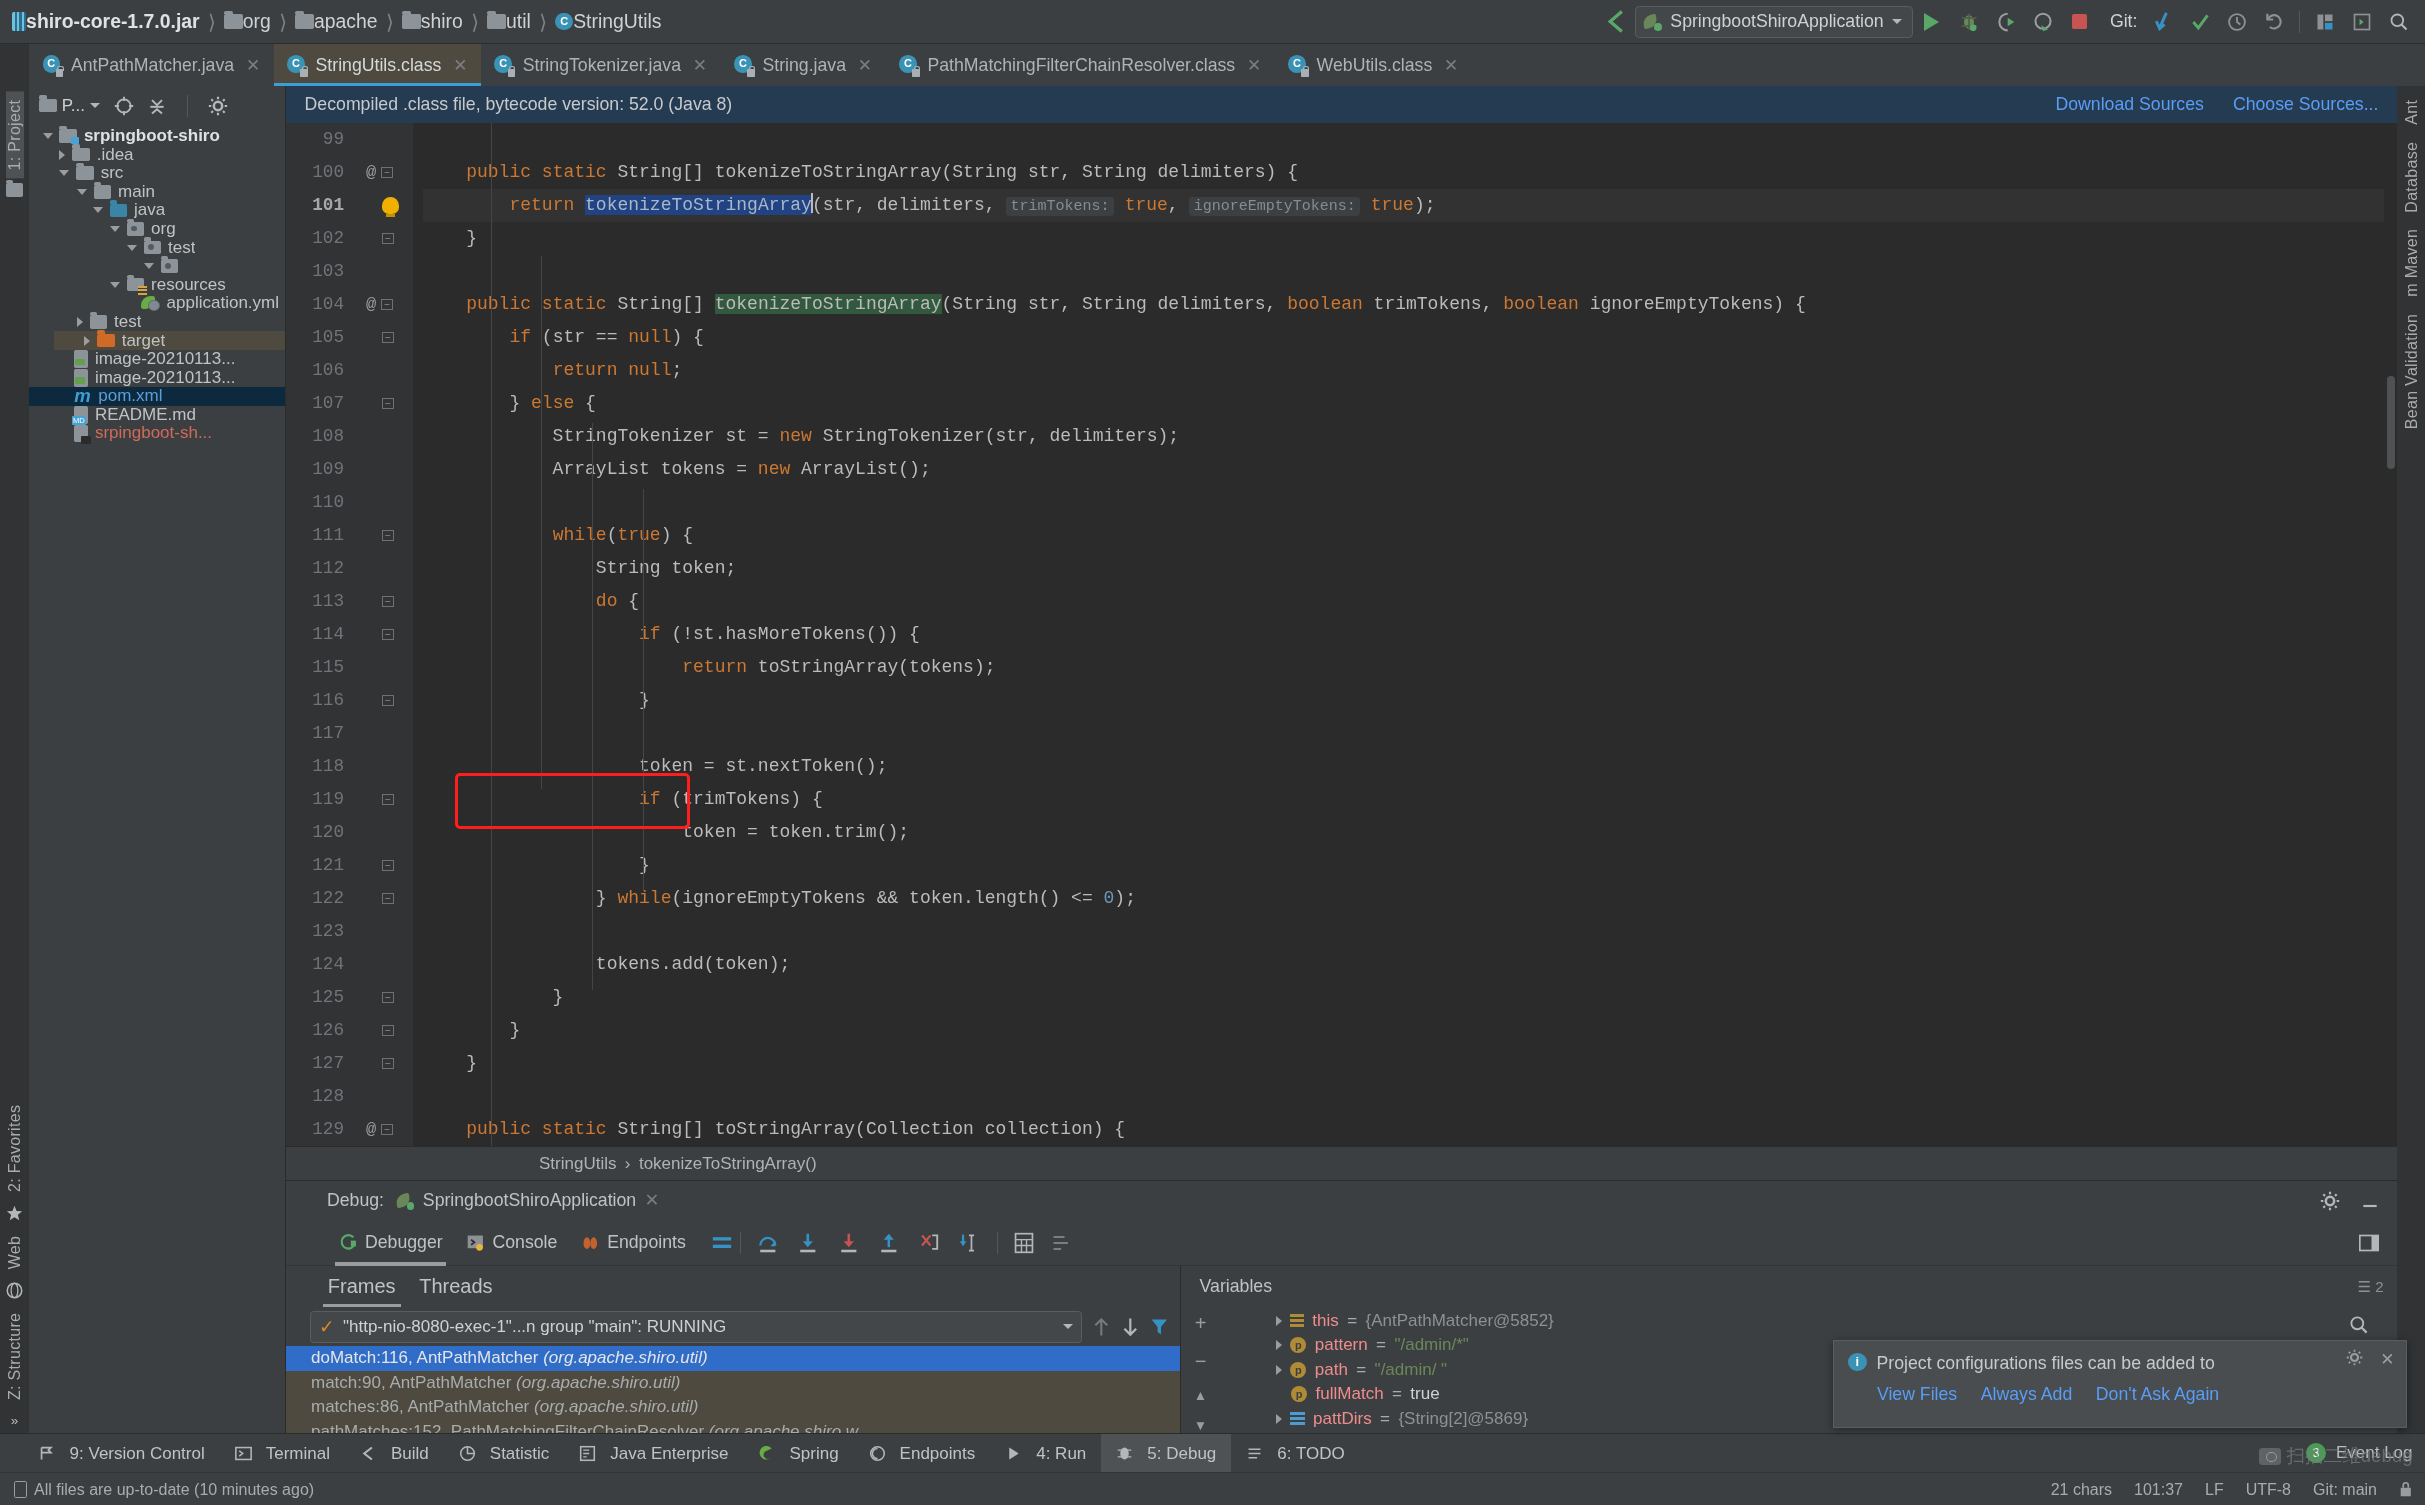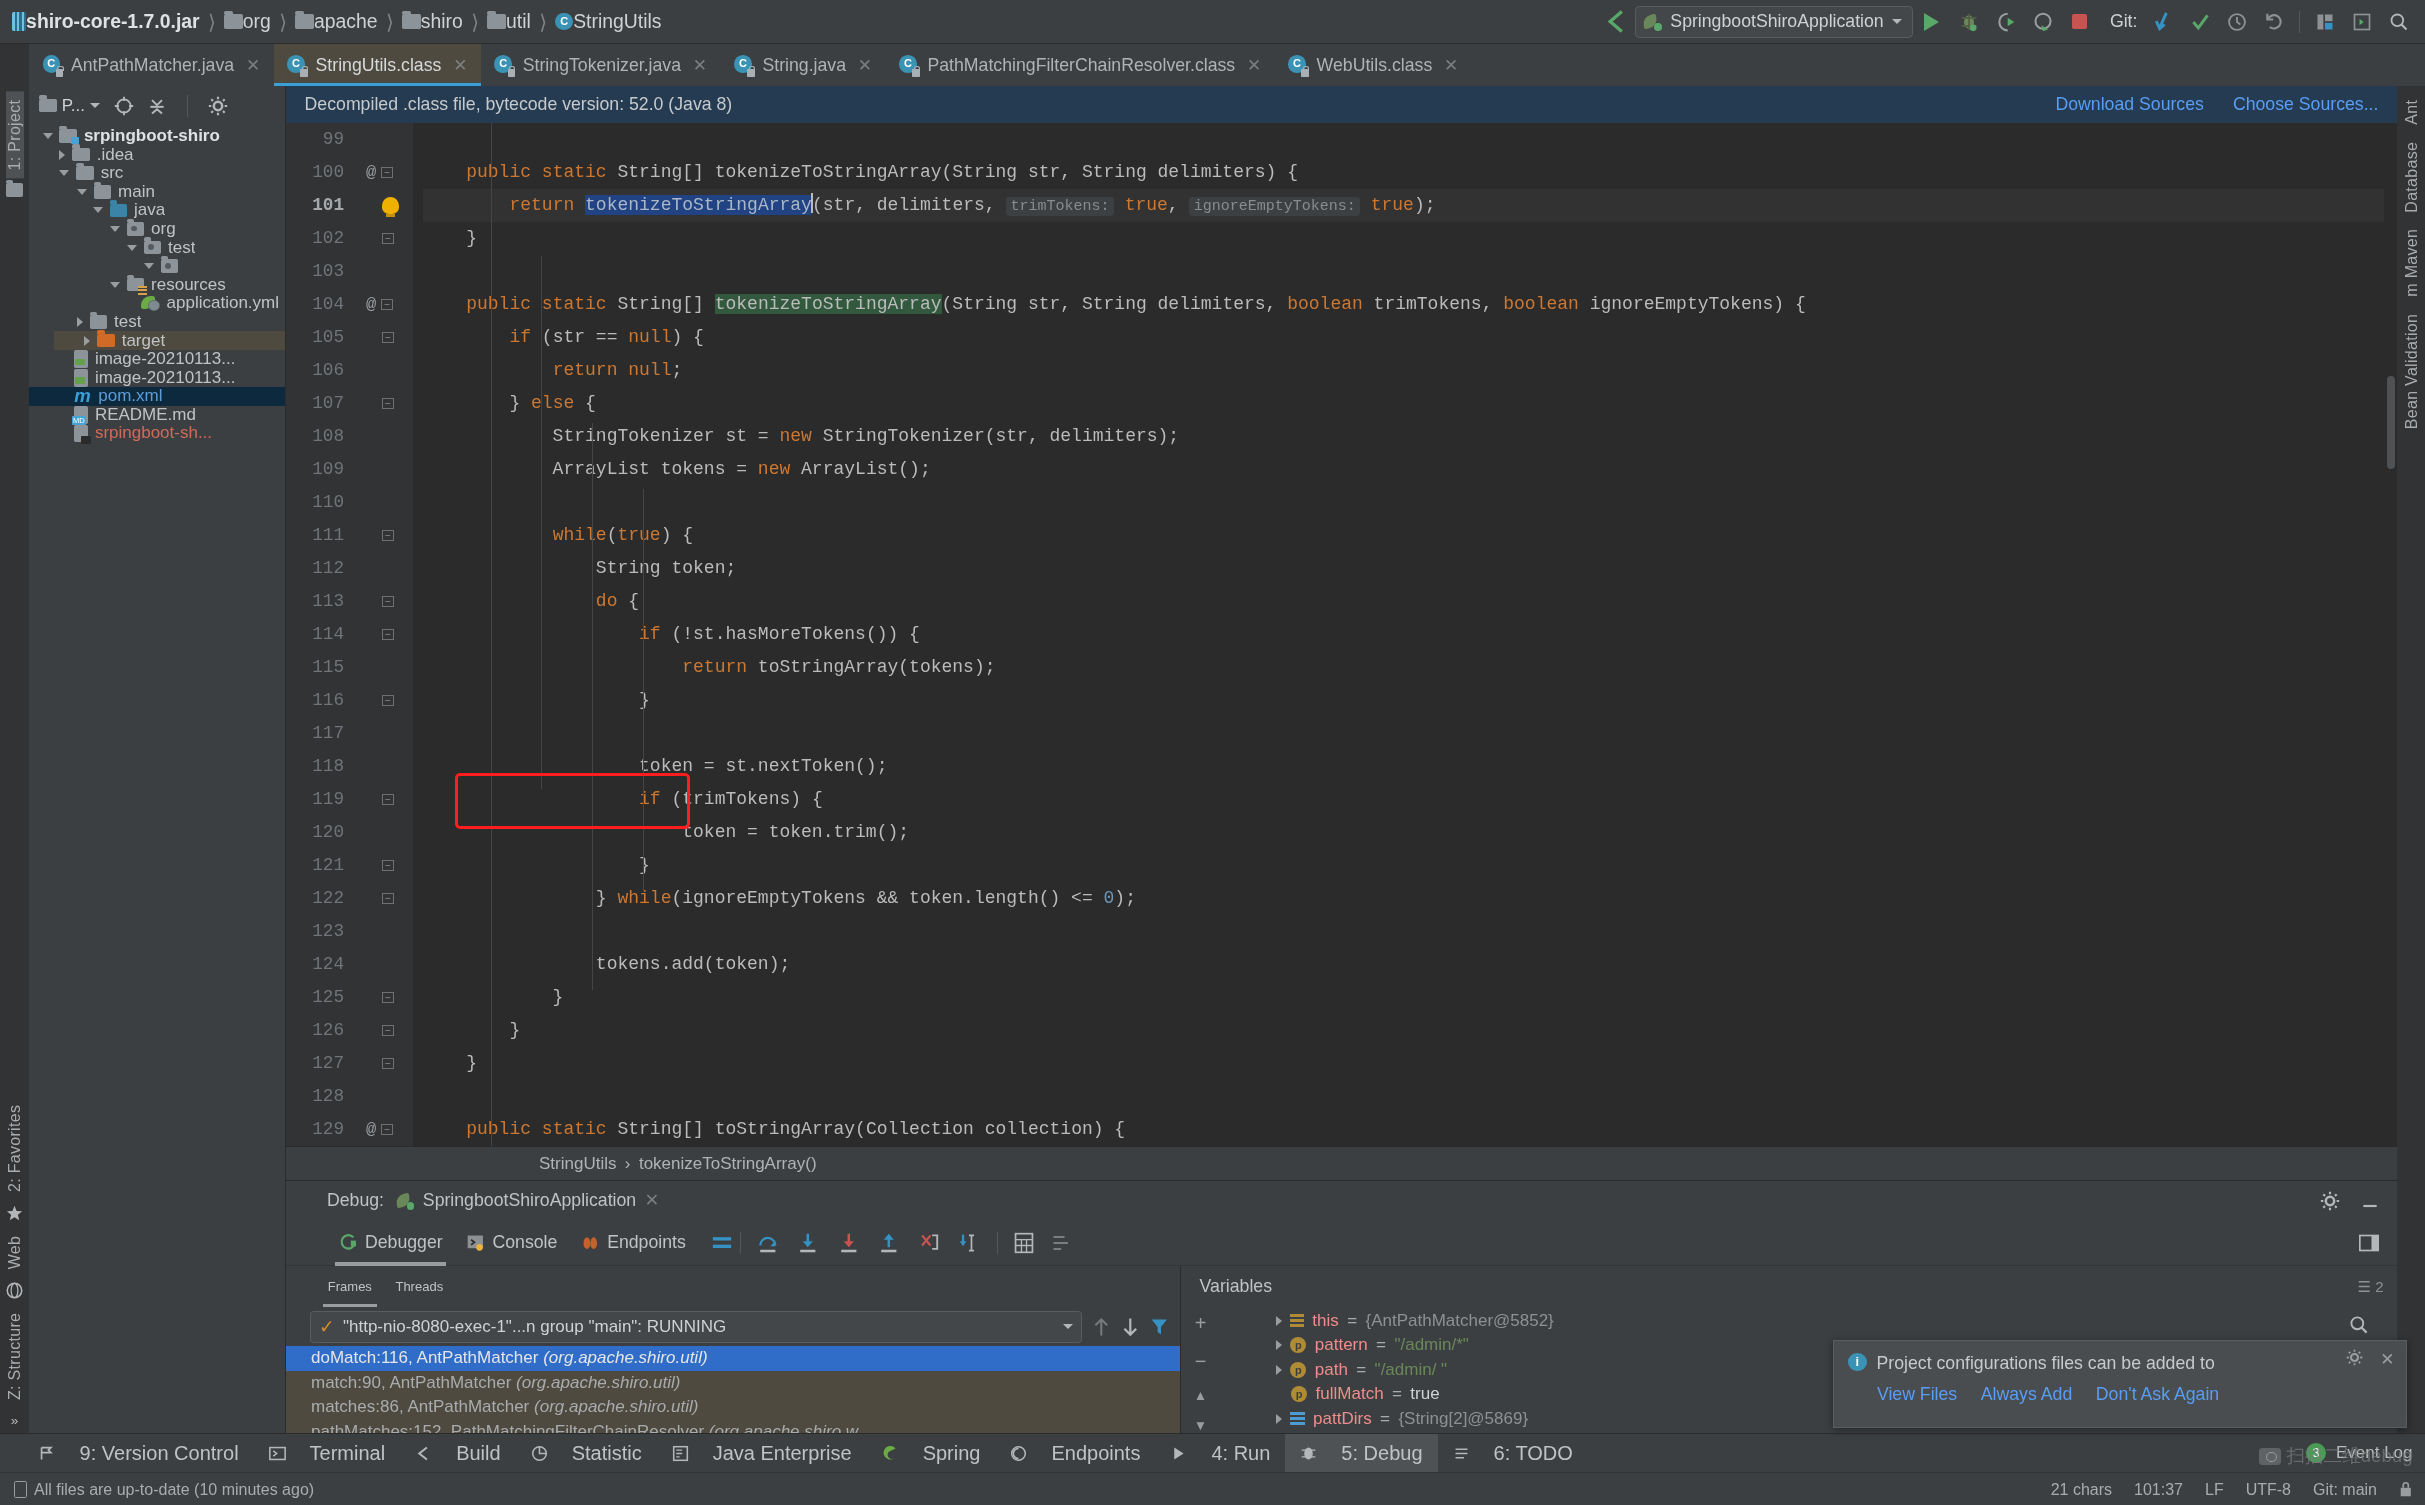--- a/index.html
+++ b/index.html
@@ -156,21 +156,21 @@
   .debugpanel { flex: 0 0 414px; background: #3c3f41; display:flex; flex-direction:column; border-top:0.8px solid #2b2b2b;}
   .dbg-title { height: 39px; display:flex; align-items:center; padding-left: 41px; gap: 11.8px; font-size:17.7px; color:#c0c3c5; position:relative;}
   .dbg-tabchip { display:flex; align-items:center; gap:8.4px; }
   .dbg-title .right-icons { margin-left:auto; display:flex; gap:20px; padding-right:17px; }
   .dbg-toolbar { height: 46px; display:flex; align-items:center; padding-left: 41px; gap: 0; border-bottom:0.8px solid #323436;}
   .dtab { font-size:17.7px; color:#c0c3c5; padding: 0 11.8px; display:flex; align-items:center; gap:7.6px; position:relative; height:46px;}
   .dtab.active:after{content:"";position:absolute;left:8.4px;right:8.4px;bottom:0;height:3.4px;background:#9a9da0;}
   .dbg-main { flex:1; display:flex; min-height:0; }
   .frames { flex: 0 0 895px; display:flex; flex-direction:column; border-right:0.8px solid #2b2b2b;}
   .ft-row { height: 41px; display:flex; align-items:center; padding-left: 30px; gap: 0; }
-  .fttab { font-size:13px; color:#c0c3c5; padding: 0 11.8px; height:41px; line-height:41px; position:relative;}
+  .fttab { font-size:20px; color:#c0c3c5; padding: 0 11.8px; height:41px; line-height:41px; position:relative;}
   .fttab.active:after{content:"";position:absolute;left:6.8px;right:6.8px;bottom:0;height:3.4px;background:#9a9da0;}
   .thread-row { height: 39px; display:flex; align-items:center; gap: 10px; padding: 0 11.8px 0 23.6px;}
   .thread-sel { flex:1; height: 32px; border:0.8px solid #5a5d5f; border-radius:3.4px; background:#434749;
      display:flex; align-items:center; gap:8.4px; padding:0 8.4px; font-size:17px; color:#cfd2d4;}
   .stack { flex:1; overflow:hidden; }
   .srow { height: 24.5px; line-height:24.5px; padding-left: 25px; font-size: 17px; color:#a9acae; white-space:nowrap; overflow:hidden;}
   .srow.sel { background:#2f6dc9; color:#e5e5e5; }
   .srow.dim { background:#4e4a3f; }
   .srow i { font-style: italic; }
   .vars { flex:1; display:flex; flex-direction:column; min-width:0; }
@@ -195,21 +195,21 @@
   .toast .l1 { display:flex; align-items:flex-start; gap:10px; font-size:17.7px; color:#c7cacc; }
   .toast .info { width:18.6px;height:18.6px;border-radius:50%;background:#3a93b5;color:#fff;font-size:12.7px;
      line-height:18.6px;text-align:center;font-weight:bold;flex:0 0 18.6px;}
   .toast .acts { display:flex; gap: 23.6px; margin-top: 10px; padding-left: 29px; font-size:17.7px; }
   .toast .acts a { color:#589df6; text-decoration:none; }
   .toast .tr { position:absolute; top:8.4px; right:11.8px; display:flex; gap:17px; color:#9a9da0; font-size:17px;}
 
   
   .toolwins { height: 39px; background:#3c3f41; display:flex; align-items:center; padding-left: 23.6px; gap: 0;
      border-top:0.8px solid #2b2b2b; flex:0 0 39px;}
-  .tw-item { display:flex; align-items:center; gap:24px; padding: 0 15px; font-size:20px; color:#c0c3c5; height:39px; line-height:39px;}
+  .tw-item { display:flex; align-items:center; gap:14px; padding: 0 15px; font-size:17px; color:#c0c3c5; height:39px; line-height:39px;}
   .tw-item.active { background:#4e5254; }
   .tw-right { margin-left:auto; display:flex; align-items:center; gap:10px; padding-right:13.5px; font-size:17px;}
   .badge-n { width:20px;height:20px;border-radius:50%;background:#499c54;color:#fff;font-size:12.7px;line-height:20px;text-align:center;}
 
   .statusbar { height: 34px; background:#3c3f41; display:flex; align-items:center; padding: 0 13.5px; gap:7px;
      font-size:16px; color:#a9acae; flex:0 0 34px; border-top:0.8px solid #323436;}
   .statusbar .r { margin-left:auto; display:flex; align-items:center; gap: 22px; }
   .doc-ico { width:13.5px;height:17px;border:1.7px solid #9a9da0; border-radius:1.7px;}
   .wm { position:absolute; right: 13.5px; bottom: 37px; font-size: 18.6px; color:#7a7d80; opacity:.7; display:flex; align-items:center; gap:5px;}
   .wm .cam { width:22px;height:17px;border-radius:3.4px;background:#6f7376; position:relative;}

